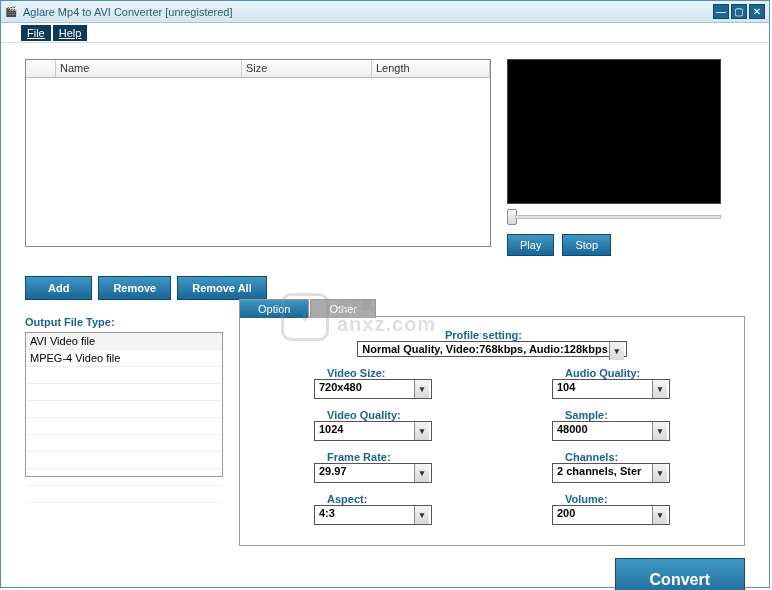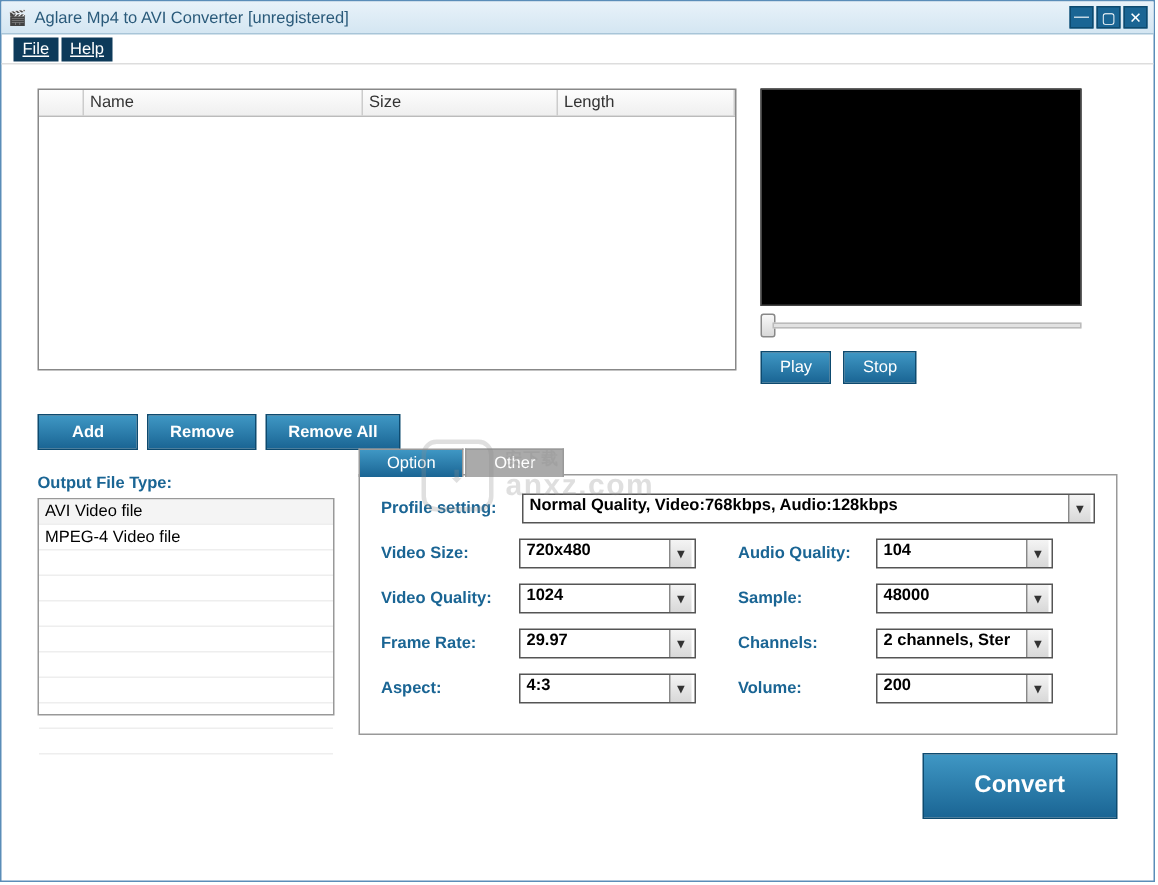--- a/index.html
+++ b/index.html
@@ -3,21 +3,21 @@
 <meta charset="utf-8">
 <style>
 * { box-sizing: border-box; margin: 0; padding: 0; font-family: Tahoma, Arial, sans-serif; font-size: 11px; }
 body { background: #fff; width: 772px; height: 590px; overflow: hidden; }
 .window { border: 1px solid #5a8db8; width: 770px; height: 588px; background: #fff; }
 .titlebar { background: linear-gradient(#e8f2f9, #d4e6f2); height: 22px; display: flex; align-items: center; padding: 0 4px; border-bottom: 1px solid #a8c5d8; }
 .titlebar .icon { width: 14px; height: 14px; margin-right: 4px; display: inline-flex; align-items: center; justify-content: center; font-size: 10px; }
 .titlebar .title { color: #2a5a7a; flex: 1; }
 .winbtns { display: flex; gap: 2px; }
 .winbtn { width: 16px; height: 15px; background: #1a6594; color: #fff; border: 1px solid #0d4a6f; display: flex; align-items: center; justify-content: center; font-size: 10px; cursor: pointer; }
-.menubar { height: 20px; display: flex; align-items: center; padding: 0 8px; gap: 2px; border-bottom: 1px solid #ddd; }
+.menubar { height: 20px; display: flex; align-items: center; padding: 0 20px; gap: 2px; border-bottom: 1px solid #ddd; }
 .menuitem { background: #0d3a5a; color: #fff; padding: 2px 6px; cursor: pointer; text-decoration: underline; }
 .content { padding: 16px 24px 12px 24px; }
 .toprow { display: flex; gap: 16px; margin-bottom: 20px; }
 .filetable { border: 1px solid #888; width: 466px; height: 188px; background: #fff; }
 .filetable .hdr { display: flex; background: linear-gradient(#fdfdfd,#efefef); border-bottom: 1px solid #bbb; height: 18px; }
 .filetable .hdr .col { border-right: 1px solid #ccc; padding: 2px 4px; color: #333; }
 .col-chk { width: 30px; }
 .col-name { width: 186px; }
 .col-size { width: 130px; }
 .col-length { flex: 1; }
@@ -33,21 +33,21 @@
 .lowrow { display: flex; gap: 16px; margin-top: 16px; }
 .leftcol { width: 198px; }
 .sectlabel { color: #1a6594; font-weight: bold; margin-bottom: 4px; }
 .typelist { border: 1px solid #999; height: 145px; background: #fff; }
 .typelist .row { padding: 2px 4px; border-bottom: 1px solid #eee; height: 17px; }
 .typelist .row.sel { background: #f4f4f4; }
 .settingspanel { flex: 1; border: 1px solid #999; background: #fff; position: relative; padding: 12px 14px 10px 14px; }
 .tabs { position: absolute; top: -18px; left: -1px; display: flex; }
 .tab { background: #aaa; color: #fff; padding: 3px 18px; margin-right: 1px; cursor: pointer; border: 1px solid #999; border-bottom: none; }
 .tab.active { background: linear-gradient(#3f97c4,#1a6594); }
-.prow { display: flex; align-items: center; margin-bottom: 10px; }
+.prow { display: flex; align-items: center; margin-bottom: 10px; flex-direction: column; }
 .plabel { color: #1a6594; font-weight: bold; width: 94px; }
 .pselect { border: 1px solid #555; height: 20px; padding: 1px 18px 1px 4px; background: #fff; font-weight: bold; position: relative; }
 .pselect::after { content: "▾"; position: absolute; right: 2px; top: 0; width: 14px; height: 18px; background: linear-gradient(#f4f4f4,#d8d8d8); border-left: 1px solid #888; text-align: center; line-height: 18px; font-size: 9px; color: #333; }
 .pgrid { display: flex; }
 .pcol { flex: 1; }
 .pcol .prow .plabel { width: 92px; }
 .pcol .pselect { width: 118px; }
 .convertrow { display: flex; justify-content: flex-end; margin-top: 12px; }
 .btn.big { padding: 12px 34px; font-size: 16px; }
 .watermark { position: absolute; top: 250px; left: 280px; font-size: 38px; color: rgba(140,140,140,0.28); pointer-events: none; z-index: 5; display: flex; align-items: center; gap: 8px; font-weight: bold; letter-spacing: 1px; }

